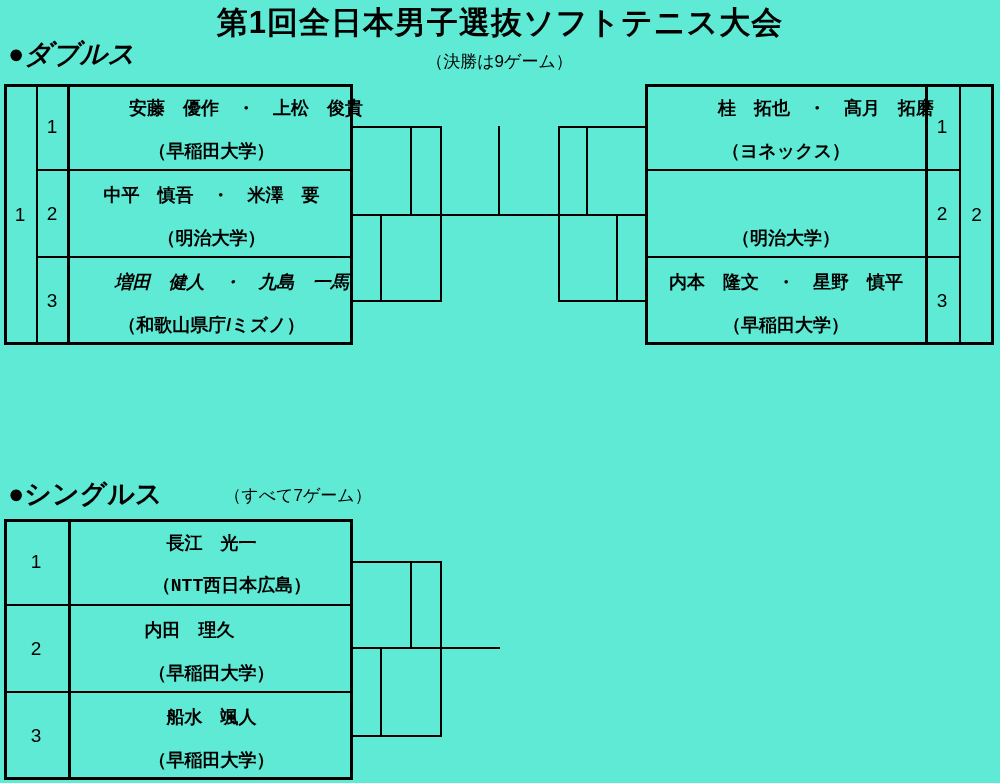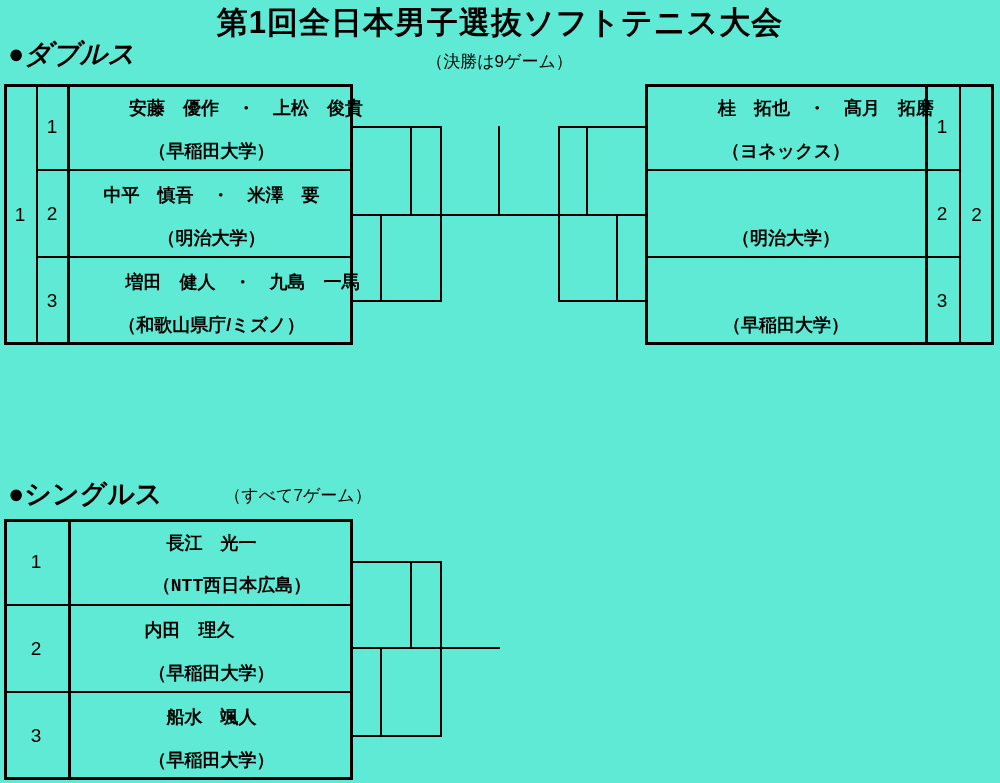--- a/index.html
+++ b/index.html
@@ -50,37 +50,38 @@
 
   <div class="cellnum" style="left:4px;top:84px;width:32px;height:261px;">1</div>
   <div class="cellnum" style="left:36px;top:84px;width:32px;height:86px;">1</div>
   <div class="cellnum" style="left:36px;top:171px;width:32px;height:86px;">2</div>
   <div class="cellnum" style="left:36px;top:258px;width:32px;height:86px;">3</div>
 
   <div class="pname" style="left:70px;top:95px;width:268px;margin-left:42px;">安藤　優作　・　上松　俊貴</div>
   <div class="pteam" style="left:70px;top:138px;width:283px;">（早稲田大学）</div>
   <div class="pname" style="left:70px;top:182px;width:283px;">中平　慎吾　・　米澤　要</div>
   <div class="pteam" style="left:70px;top:225px;width:283px;">（明治大学）</div>
-  <div class="pname" style="left:81px;top:269px;width:323px;">増田　健人　・　九島　一馬</div>
+  <div class="pname" style="left:70px;top:269px;width:323px;font-style:italic;">増田　健人　・　九島　一馬</div>
   <div class="pteam" style="left:70px;top:312px;width:283px;">（和歌山県庁/ミズノ）</div>
 
   <div class="rect" style="left:645px;top:84px;width:349px;height:261px;"></div>
   <div class="ln" style="left:925px;top:86px;width:3px;height:257px;"></div>
   <div class="ln" style="left:959px;top:86px;width:2px;height:257px;"></div>
   <div class="ln" style="left:647px;top:169px;width:314px;height:2px;"></div>
   <div class="ln" style="left:647px;top:256px;width:314px;height:2px;"></div>
 
   <div class="cellnum" style="left:959px;top:84px;width:35px;height:261px;">2</div>
   <div class="cellnum" style="left:925px;top:84px;width:34px;height:86px;">1</div>
   <div class="cellnum" style="left:925px;top:171px;width:34px;height:86px;">2</div>
   <div class="cellnum" style="left:925px;top:258px;width:34px;height:86px;">3</div>
 
   <div class="pname" style="left:649px;top:95px;width:274px;padding-left:40px;">桂　拓也　・　髙月　拓磨</div>
   <div class="pteam" style="left:649px;top:138px;width:274px;">（ヨネックス）</div>
   <div class="pteam" style="left:649px;top:225px;width:274px;">（明治大学）</div>
+  <div class="pname" style="left:649px;top:269px;width:274px;">内本　隆文　・　星野　慎平</div>
   <div class="pteam" style="left:649px;top:312px;width:274px;">（早稲田大学）</div>
 
   <div class="ln" style="left:353px;top:126px;width:89px;height:2px;"></div>
   <div class="ln" style="left:353px;top:300px;width:89px;height:2px;"></div>
   <div class="ln" style="left:440px;top:126px;width:2px;height:176px;"></div>
   <div class="ln" style="left:410px;top:126px;width:2px;height:90px;"></div>
   <div class="ln" style="left:380px;top:214px;width:2px;height:88px;"></div>
 
   <div class="ln" style="left:353px;top:214px;width:294px;height:2px;"></div>
 

